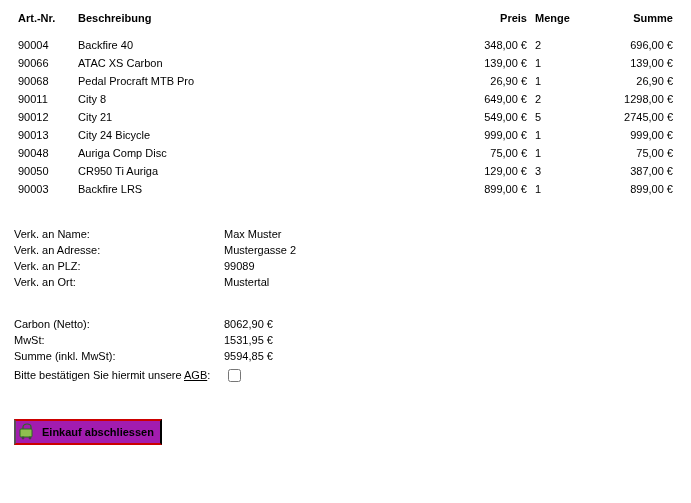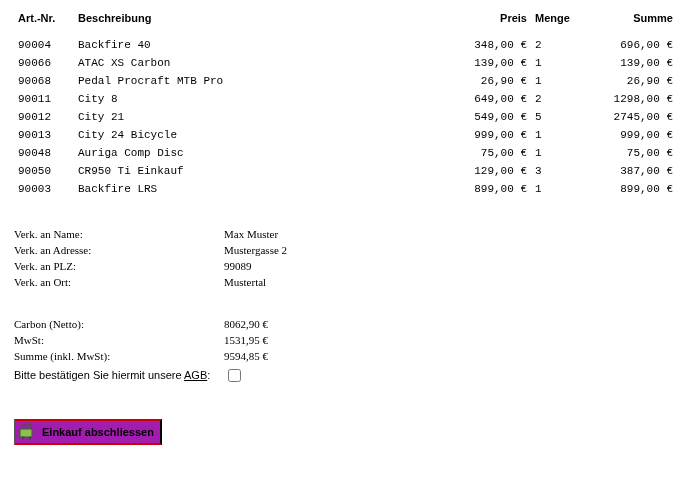--- a/index.html
+++ b/index.html
@@ -23,35 +23,33 @@
     padding: 2px 4px 12px 4px;
   }
   table.items th.num, table.items td.num {
     text-align: right;
   }
   table.items th.center, table.items td.center {
     text-align: left;
   }
   table.items td {
     padding: 3px 4px;
-    font-family: Liberation Mono, monospace;
   }
   .col-art { width: 52px; }
   .col-desc { }
   .col-preis { width: 80px; }
   .col-menge { width: 50px; }
   .col-summe { width: 80px; }
 
   .section {
     margin-bottom: 26px;
   }
   .kv {
     display: flex;
     padding: 2px 0;
-    font-family: Liberation Serif, serif;
   }
   .kv .label {
     width: 210px;
   }
   .kv .value {
   }
   .agb-row {
     display: flex;
     align-items: center;
     padding: 2px 0;
@@ -142,21 +140,21 @@
       </tr>
       <tr>
         <td>90048</td>
         <td>Auriga Comp Disc</td>
         <td class="num">75,00 €</td>
         <td class="center">1</td>
         <td class="num">75,00 €</td>
       </tr>
       <tr>
         <td>90050</td>
-        <td>CR950 Ti Einkauf</td>
+        <td>CR950 Ti Auriga</td>
         <td class="num">129,00 €</td>
         <td class="center">3</td>
         <td class="num">387,00 €</td>
       </tr>
       <tr>
         <td>90003</td>
         <td>Backfire LRS</td>
         <td class="num">899,00 €</td>
         <td class="center">1</td>
         <td class="num">899,00 €</td>

